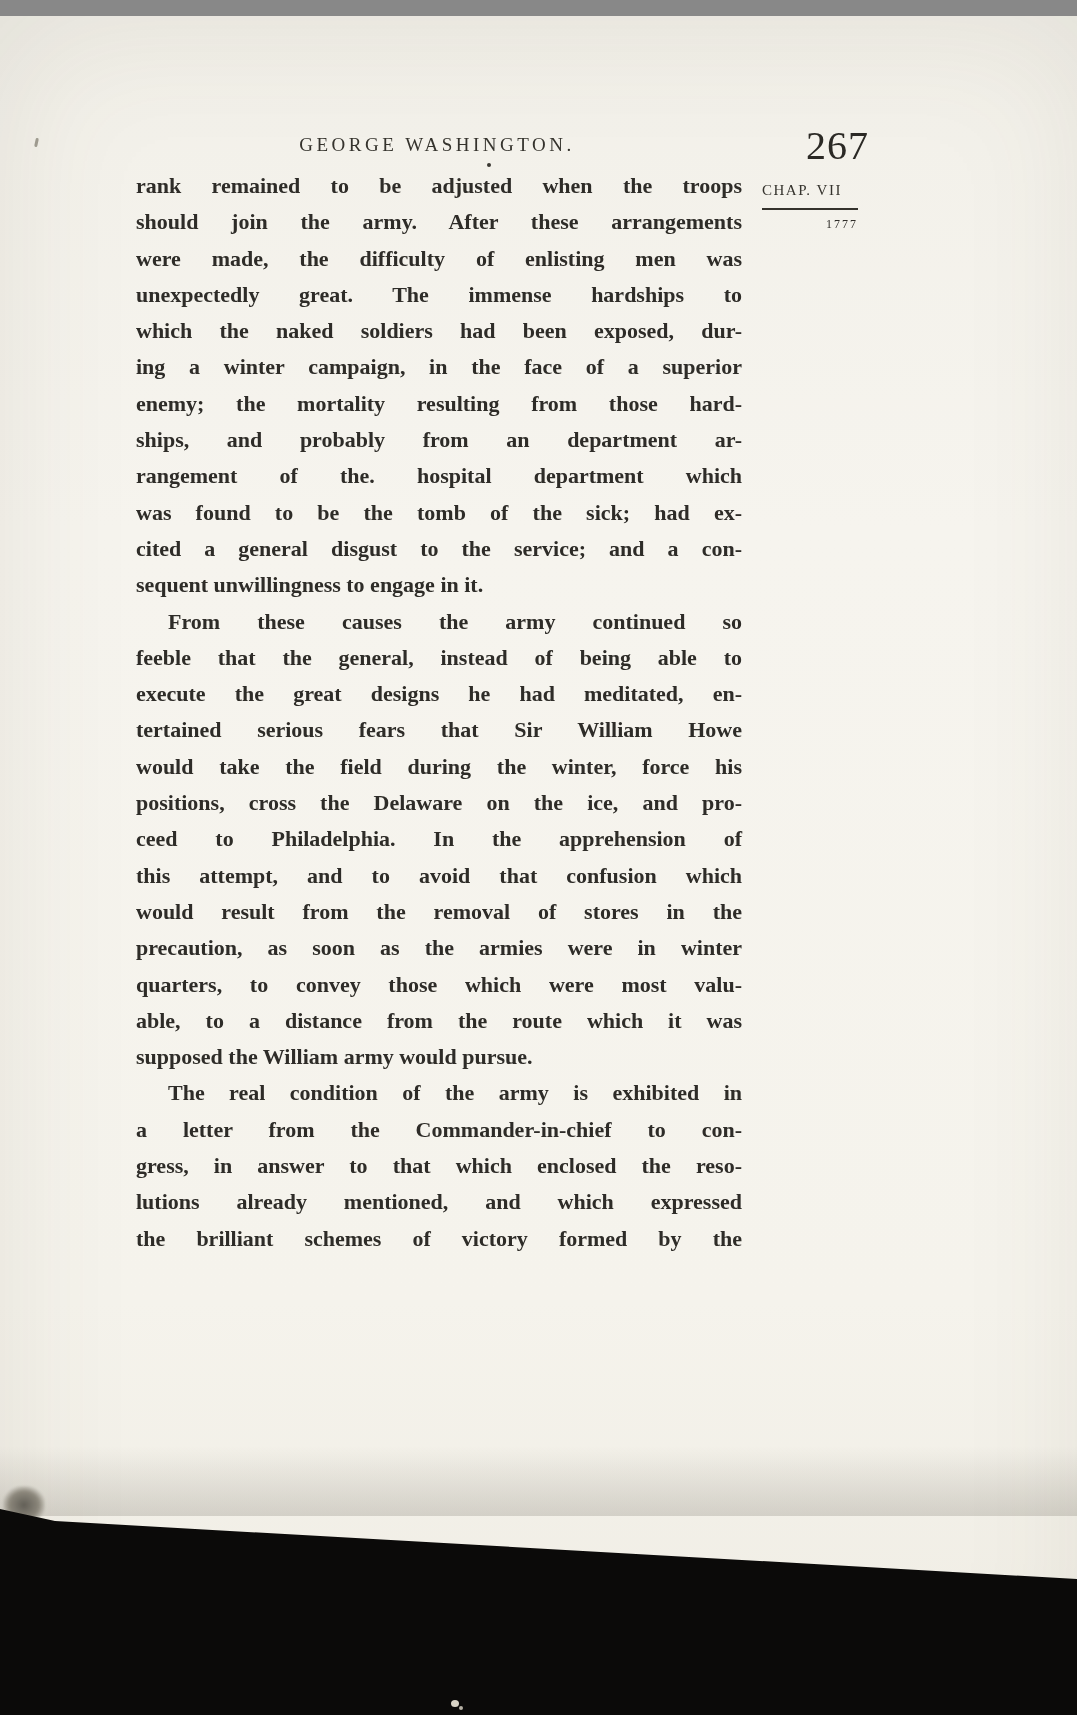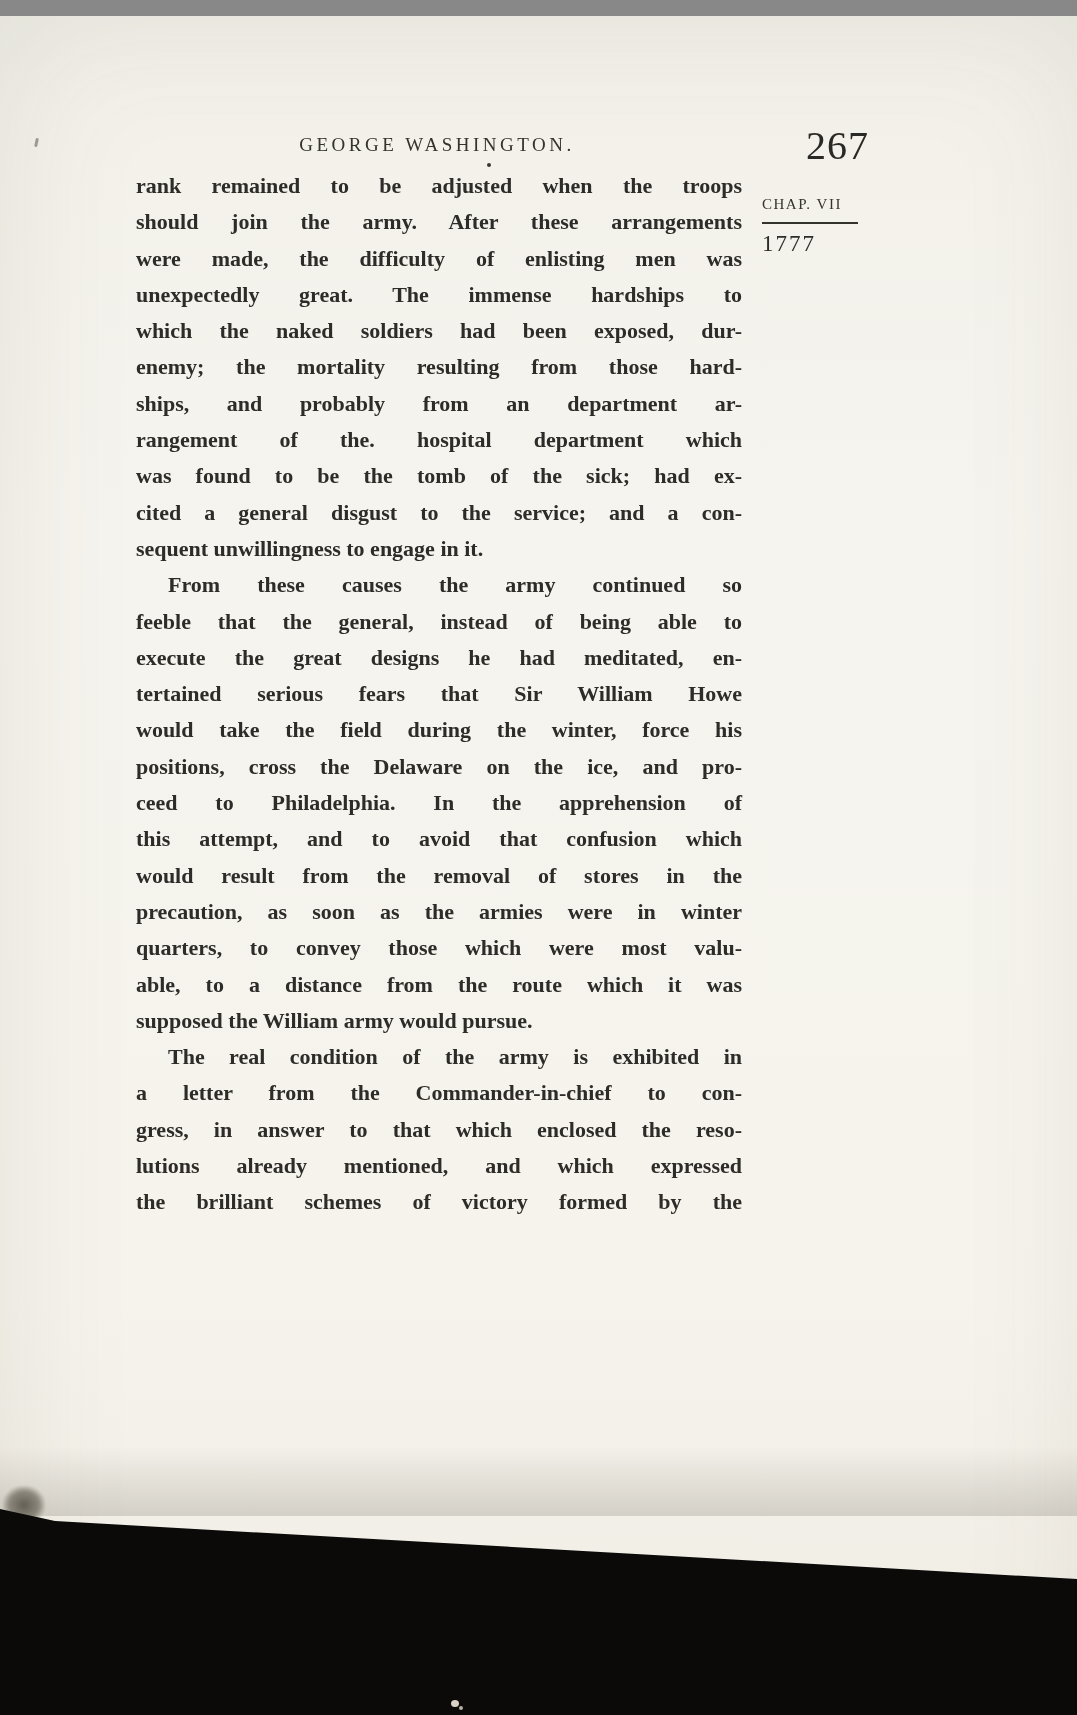--- a/index.html
+++ b/index.html
@@ -31,38 +31,38 @@
     top: 106px;
     left: 806px;
     font-size: 40px;
     letter-spacing: 1px;
     color: #2b2925;
   }
 
   .sidenote {
     position: absolute;
     left: 762px;
-    top: 180px;
+    top: 166px;
     width: 96px;
   }
   .sidenote .chap {
     font-size: 15px;
     letter-spacing: 1.5px;
     color: #35332d;
     white-space: nowrap;
   }
   .sidenote .rule {
     margin-top: 9px;
     width: 96px;
     border-top: 2px solid #34322c;
   }
   .sidenote .year {
     margin-top: 7px;
-    text-align: left;
-    font-size: 23px;
+    text-align: right;
+    font-size: 12px;
     letter-spacing: 2px;
     color: #2f2d29;
   }
 
   .text-block {
     position: absolute;
     left: 136px;
     top: 152px;
     width: 606px;
     font-size: 22px;
@@ -149,20 +149,21 @@
     <div class="year">1777</div>
   </div>
 
   <div class="text-block">
       <div class="para">
         <div class="line">rank remained to be adjusted when the troops</div>
         <div class="line">should join the army. After these arrangements</div>
         <div class="line">were made, the difficulty of enlisting men was</div>
         <div class="line">unexpectedly great. The immense hardships to</div>
         <div class="line">which the naked soldiers had been exposed, dur-</div>
+        <div class="line">ing a winter campaign, in the face of a superior</div>
         <div class="line">enemy; the mortality resulting from those hard-</div>
         <div class="line">ships, and probably from an department ar-</div>
         <div class="line">rangement of the. hospital department which</div>
         <div class="line">was found to be the tomb of the sick; had ex-</div>
         <div class="line">cited a general disgust to the service; and a con-</div>
         <div class="line lastline">sequent unwillingness to engage in it.</div>
       </div>
       <div class="para indent">
         <div class="line">From these causes the army continued so</div>
         <div class="line">feeble that the general, instead of being able to</div>

